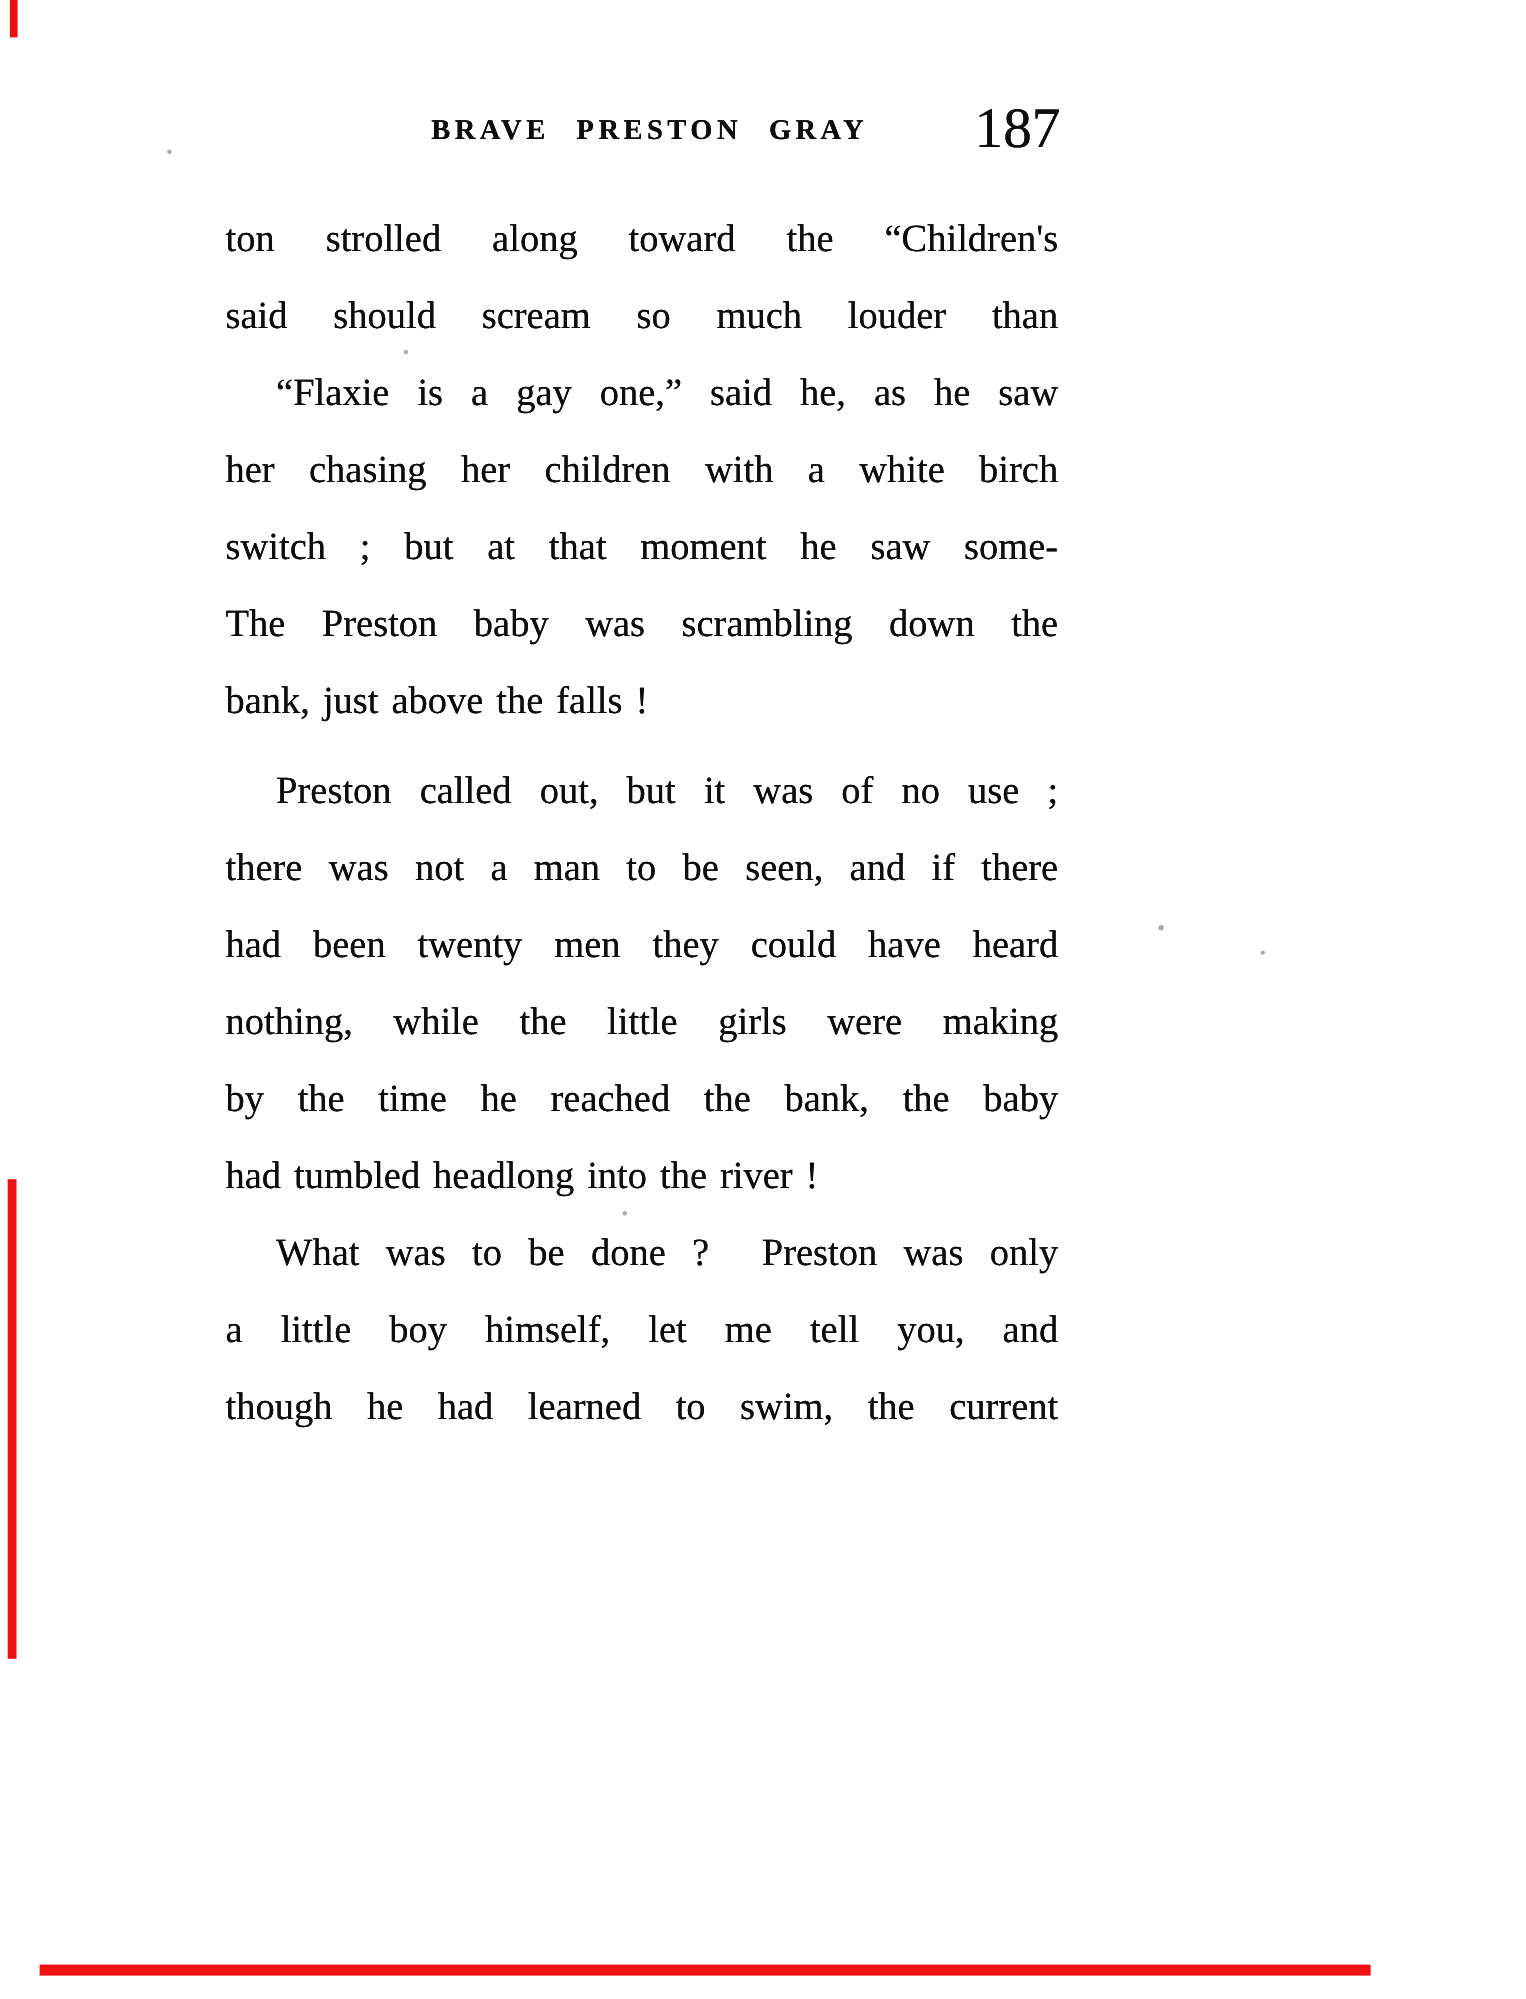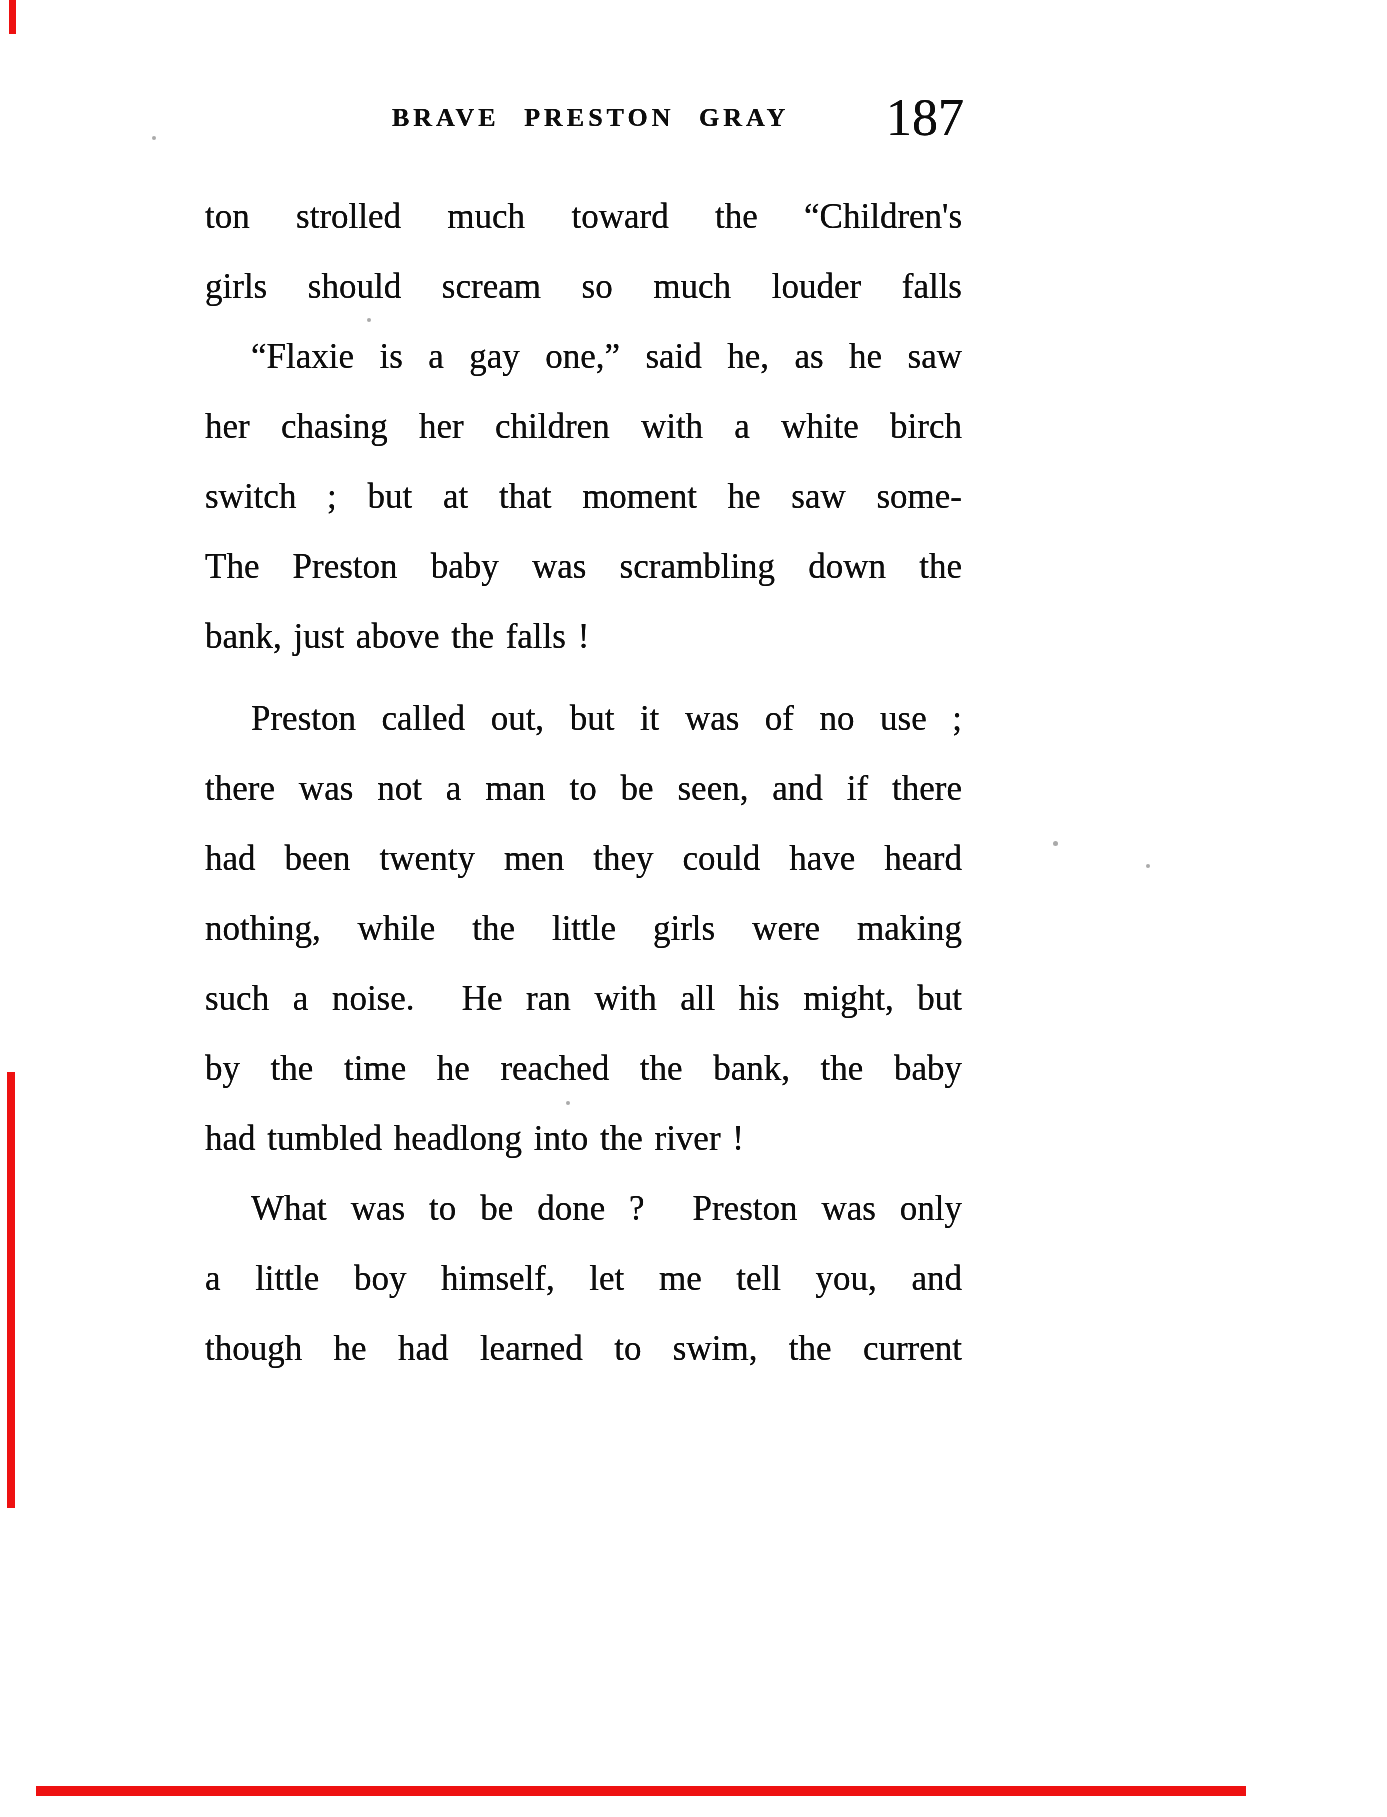--- a/index.html
+++ b/index.html
@@ -55,32 +55,31 @@
 </head>
 <body>
 
 <div class="page">
 
   <div class="running-title">BRAVE PRESTON GRAY</div>
 
   <div class="page-number">187</div>
 
   <div class="text-block" id="text-block">
-      <div class="line j">ton strolled much toward the “Children's</div>
-      <div class="line j">girls should scream so much louder falls</div>
+      <div class="line j">ton strolled along toward the “Children's</div>
+      <div class="line j">said should scream so much louder than</div>
       <div class="line j indent">“Flaxie is a gay one,” said he, as he saw</div>
       <div class="line j">her chasing her children with a white birch</div>
       <div class="line j">switch ; but at that moment he saw some-</div>
       <div class="line j">The Preston baby was scrambling down the</div>
       <div class="line">bank, just above the falls !</div>
       <div class="line j indent pgap">Preston called out, but it was of no use ;</div>
       <div class="line j">there was not a man to be seen, and if there</div>
       <div class="line j">had been twenty men they could have heard</div>
       <div class="line j">nothing, while the little girls were making</div>
-      <div class="line j">such a noise.&nbsp; He ran with all his might, but</div>
       <div class="line j">by the time he reached the bank, the baby</div>
       <div class="line">had tumbled headlong into the river !</div>
       <div class="line j indent">What was to be done ?&nbsp; Preston was only</div>
       <div class="line j">a little boy himself, let me tell you, and</div>
       <div class="line j">though he had learned to swim, the current</div>
     </div>
 
   <div class="red-mark red-corner-tick"></div>
   <div class="red-mark red-margin-line"></div>
   <div class="red-mark red-bottom-line"></div>

